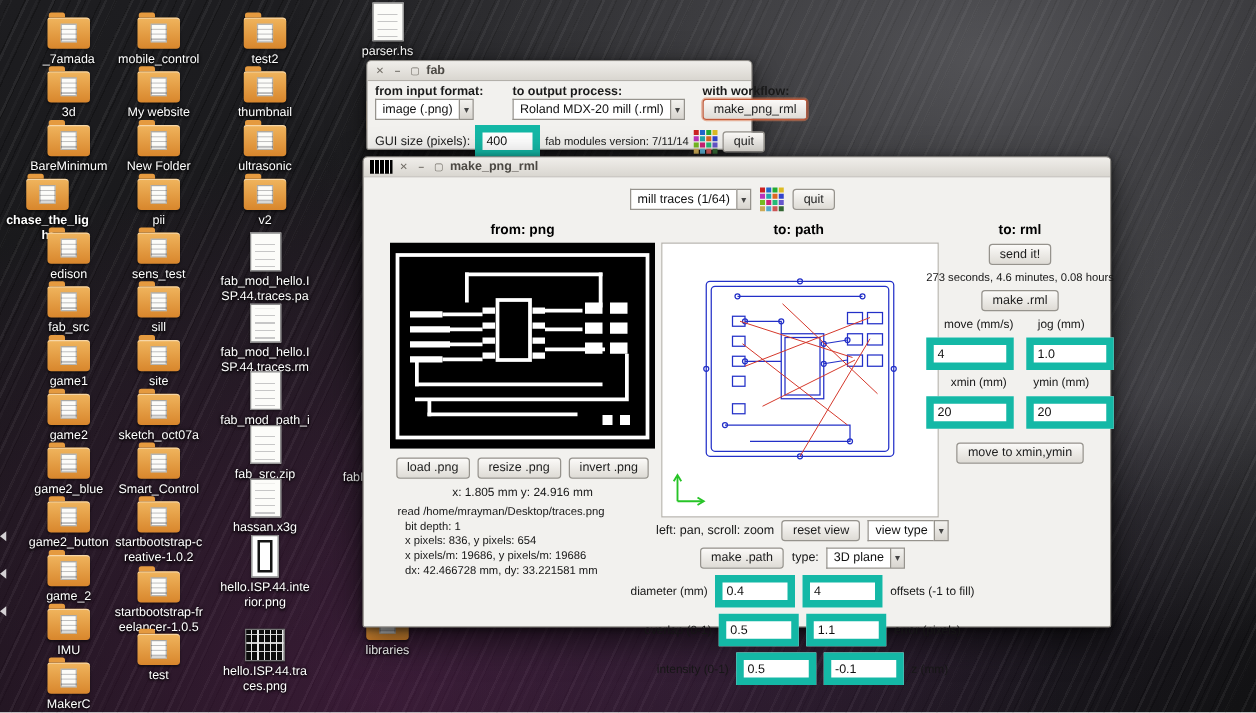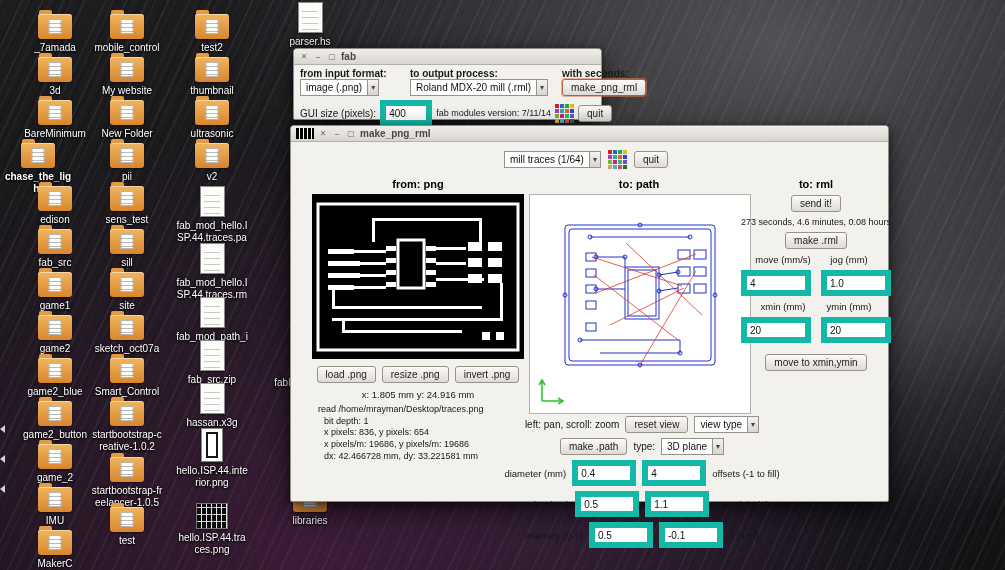--- a/index.html
+++ b/index.html
@@ -301,21 +301,21 @@
     <div class="titlebar">
       <span class="wbtn">✕</span>
       <span class="wbtn">–</span>
       <span class="wbtn">▢</span>
       <span>fab</span>
     </div>
     <div class="fab-body">
       <div class="fab-grid">
         <span class="hdr">from input format:</span>
         <span class="hdr">to output process:</span>
-        <span class="hdr">with seconds:</span>
+        <span class="hdr">with workflow:</span>
         <span class="combo">
           <span class="cfield">image (.png)</span>
           <span class="carrow">▾</span>
         </span>
         <span class="combo">
           <span class="cfield">Roland MDX-20 mill (.rml)</span>
           <span class="carrow">▾</span>
         </span>
         <button class="btn hl">make_png_rml</button>
       </div>

